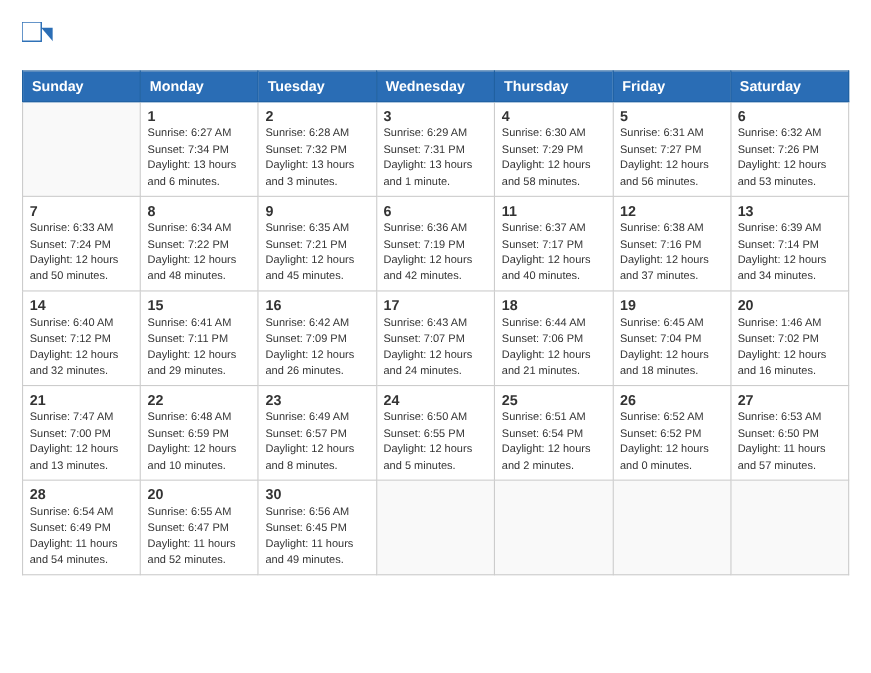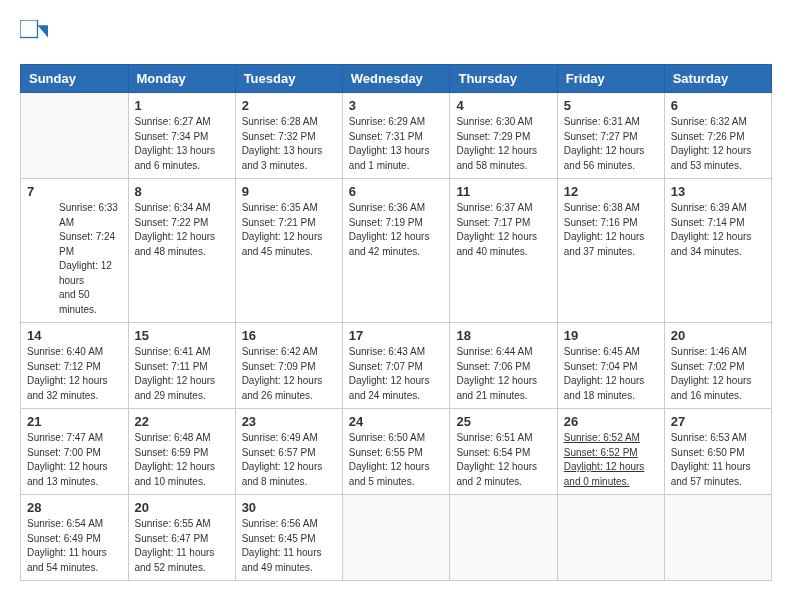--- a/index.html
+++ b/index.html
@@ -161,21 +161,21 @@
           <span class="day-num">6</span>
           <div class="day-info" style="white-space: pre-line;">Sunrise: 6:32 AM
 Sunset: 7:26 PM
 Daylight: 12 hours
 and 53 minutes.</div>
         </td>
       </tr>
       <tr>
         <td>
           <span class="day-num">7</span>
-          <div class="day-info" style="white-space: pre-line; margin-left: 32px;">Sunrise: 6:33 AM
+          <div class="day-info" style="white-space: pre-line;">Sunrise: 6:33 AM
 Sunset: 7:24 PM
 Daylight: 12 hours
 and 50 minutes.</div>
         </td>
         <td>
           <span class="day-num">8</span>
           <div class="day-info" style="white-space: pre-line;">Sunrise: 6:34 AM
 Sunset: 7:22 PM
 Daylight: 12 hours
 and 48 minutes.</div>
@@ -298,21 +298,21 @@
         </td>
         <td>
           <span class="day-num">25</span>
           <div class="day-info" style="white-space: pre-line;">Sunrise: 6:51 AM
 Sunset: 6:54 PM
 Daylight: 12 hours
 and 2 minutes.</div>
         </td>
         <td>
           <span class="day-num">26</span>
-          <div class="day-info" style="white-space: pre-line; text-decoration: underline;">Sunrise: 6:52 AM
+          <div class="day-info" style="white-space: pre-line;">Sunrise: 6:52 AM
 Sunset: 6:52 PM
 Daylight: 12 hours
 and 0 minutes.</div>
         </td>
         <td>
           <span class="day-num">27</span>
           <div class="day-info" style="white-space: pre-line;">Sunrise: 6:53 AM
 Sunset: 6:50 PM
 Daylight: 11 hours
 and 57 minutes.</div>

